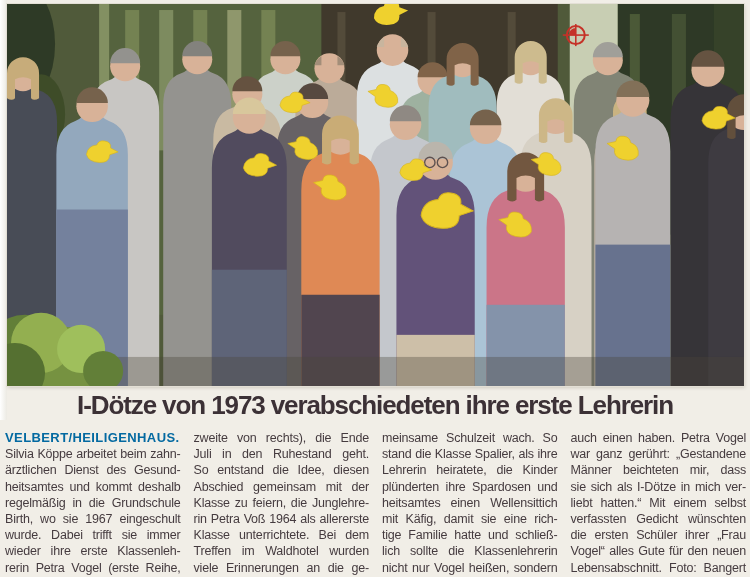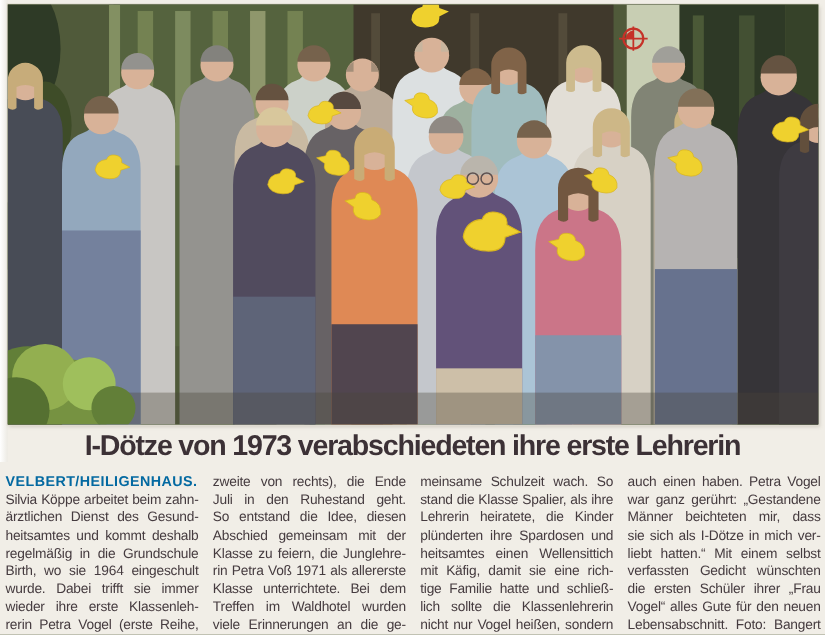--- a/index.html
+++ b/index.html
@@ -242,32 +242,32 @@
 
   <h1 class="headline">I-Dötze von 1973 verabschiedeten ihre erste Lehrerin</h1>
 
   <div class="columns">
     <div class="col">
       <span class="lead">VELBERT/HEILIGENHAUS.</span>
       <div class="coltext">Silvia Köppe arbeitet beim zahn-
 ärztlichen Dienst des Gesund-
 heitsamtes und kommt deshalb
 regelmäßig in die Grundschule
-Birth, wo sie 1964 eingeschult
+Birth, wo sie 1967 eingeschult
 wurde. Dabei trifft sie immer
 wieder ihre erste Klassenleh-
 rerin Petra Vogel (erste Reihe,</div>
     </div>
     <div class="col">
       <div class="coltext">zweite von rechts), die Ende
 Juli in den Ruhestand geht.
 So entstand die Idee, diesen
 Abschied gemeinsam mit der
 Klasse zu feiern, die Junglehre-
-rin Petra Voß 1971 als allererste
+rin Petra Voß 1964 als allererste
 Klasse unterrichtete. Bei dem
 Treffen im Waldhotel wurden
 viele Erinnerungen an die ge-</div>
     </div>
     <div class="col">
       <div class="coltext">meinsame Schulzeit wach. So
 stand die Klasse Spalier, als ihre
 Lehrerin heiratete, die Kinder
 plünderten ihre Spardosen und
 heitsamtes einen Wellensittich

